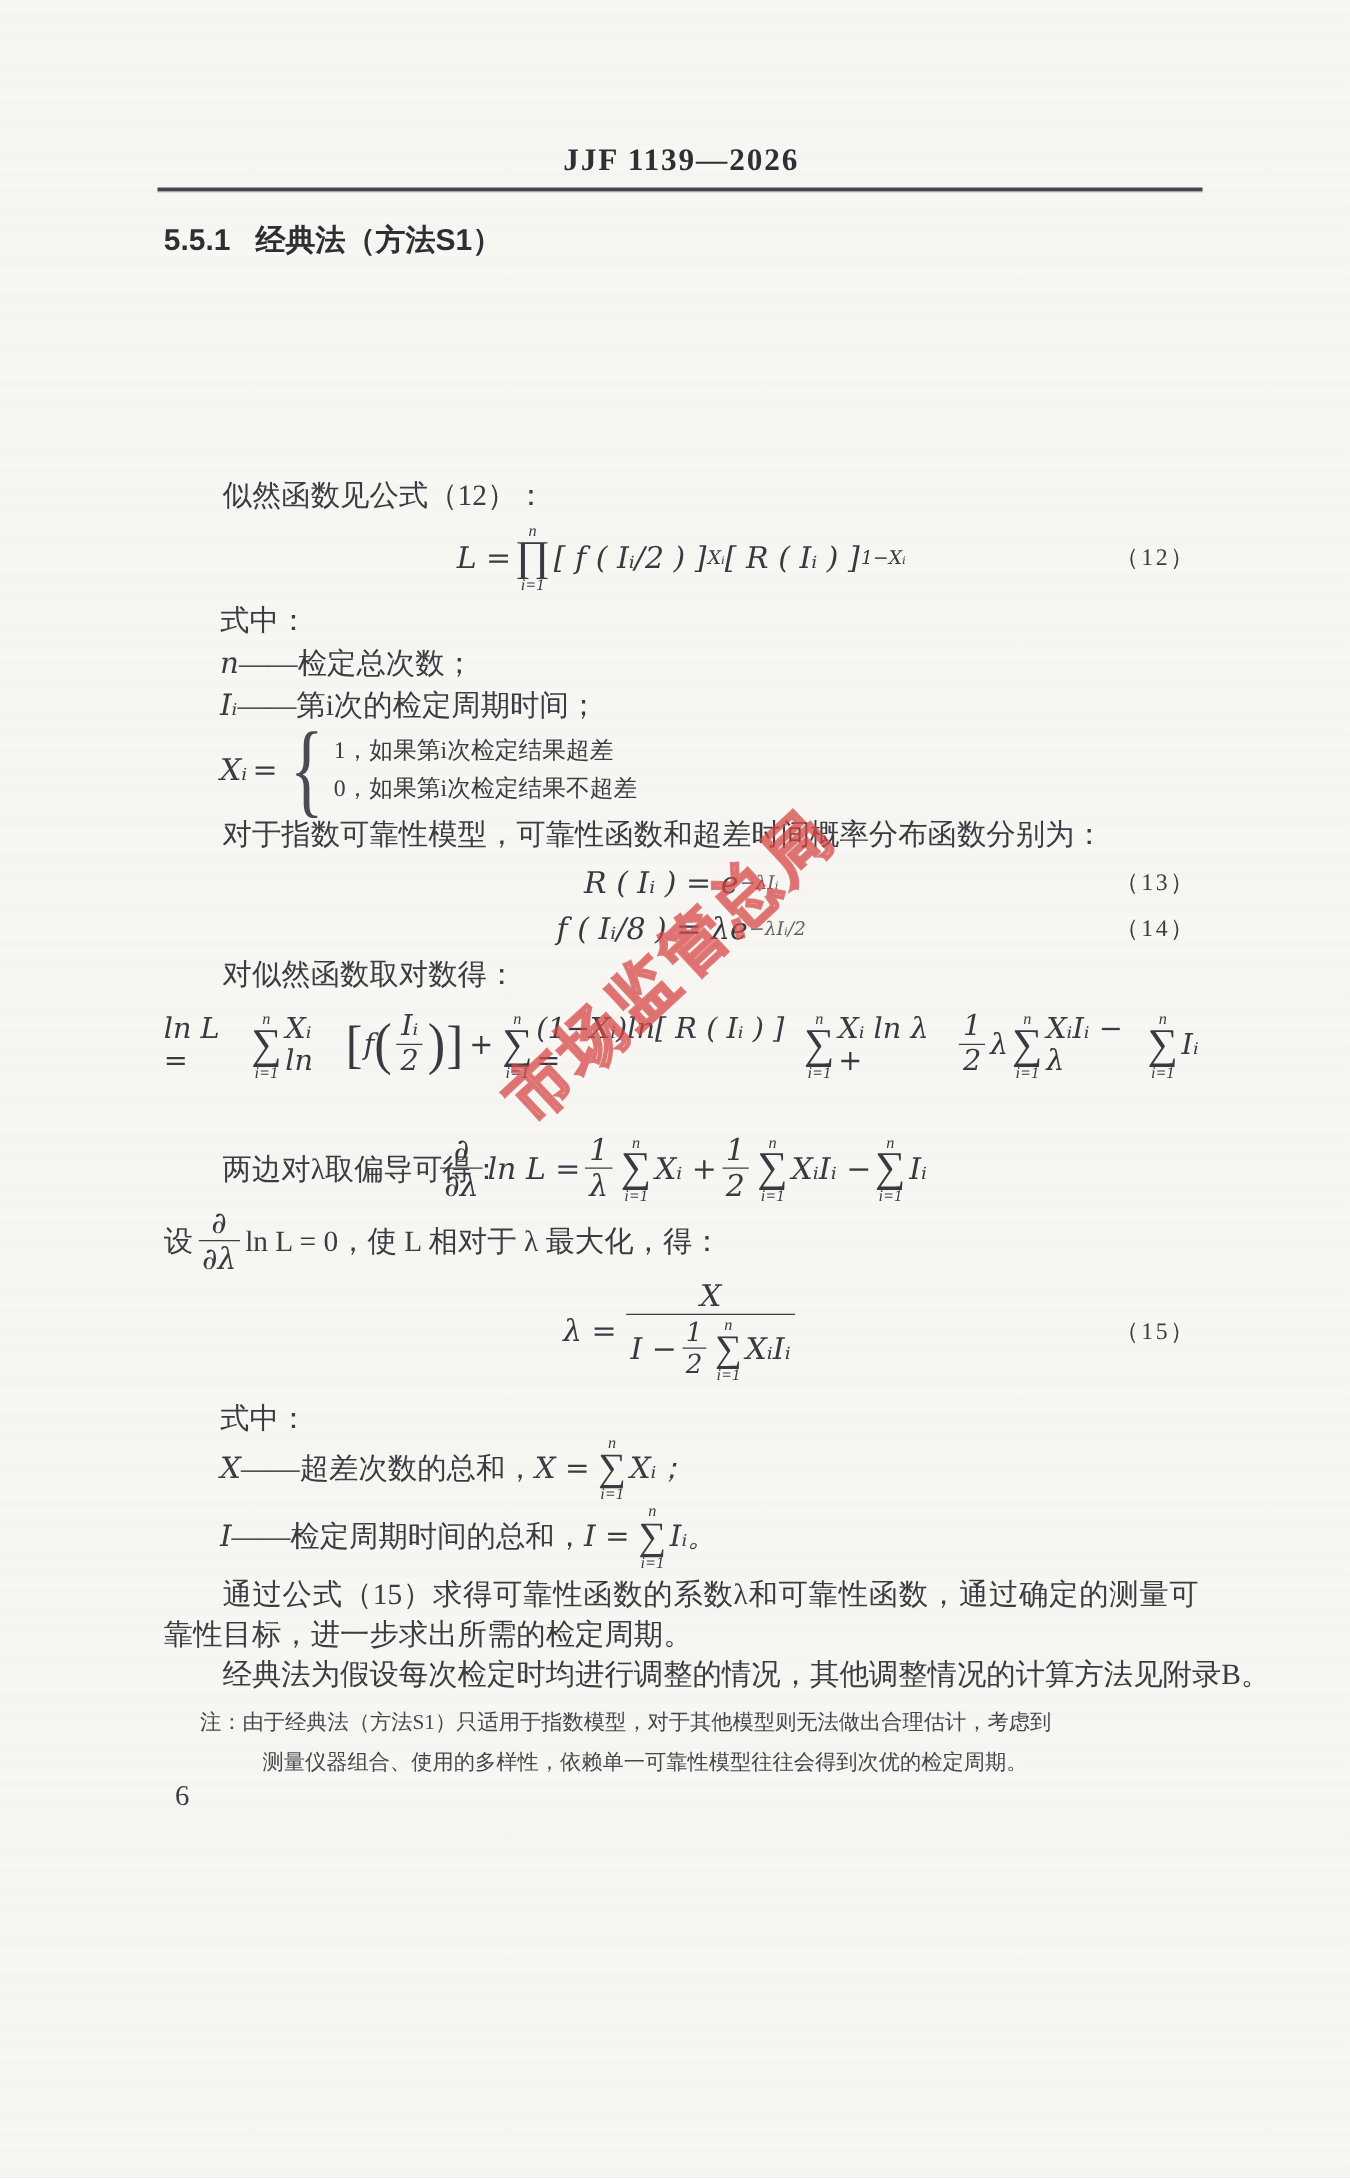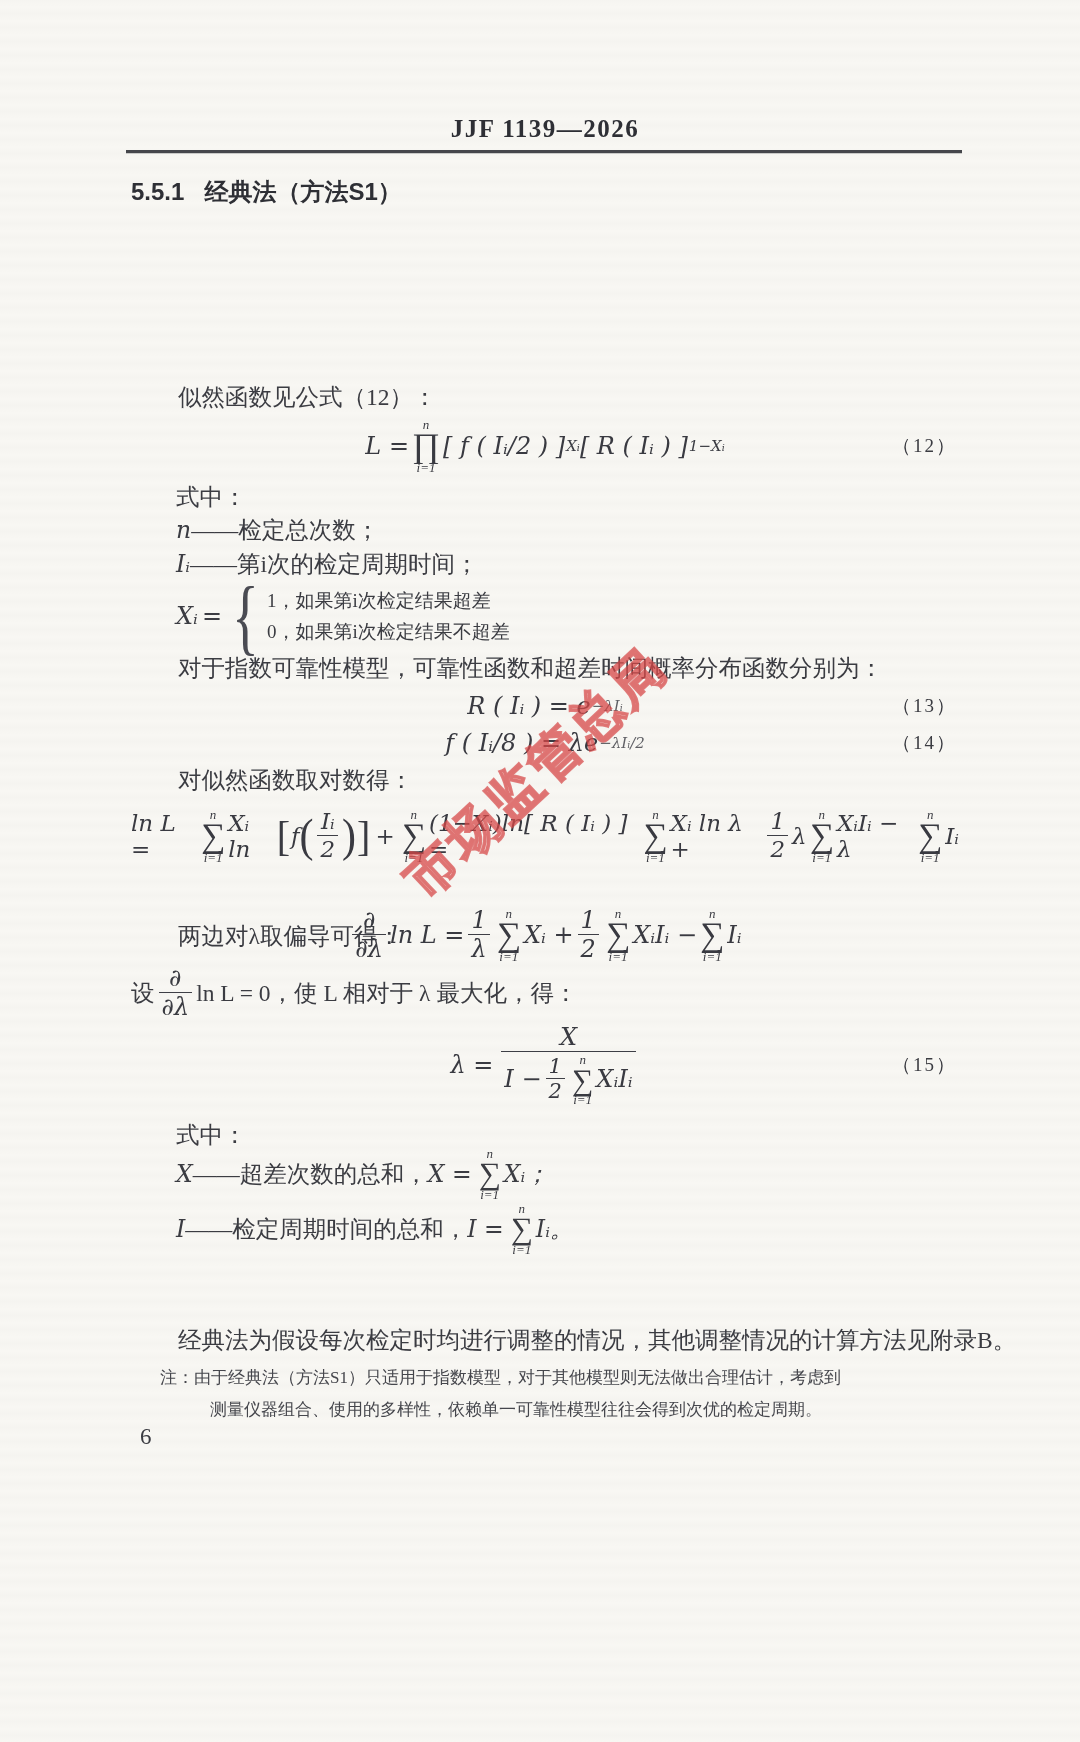--- a/index.html
+++ b/index.html
@@ -262,20 +262,21 @@
       <span>——检定周期时间的总和，</span>
       <span class="m" style="margin-right:4px">I =</span>
       <span class="bigop">
           <span class="t">n</span>
           <span class="o" style="font-size:31px">∑</span>
           <span class="b">i=1</span>
         </span>
       <span class="m">Iᵢ。</span>
     </div>
 
+    <div class="abs para ind2" style="top:1260px;line-height:32px">通过公式（15）求得可靠性函数的系数λ和可靠性函数，通过确定的测量可靠性目标，进一步求出所需的检定周期。</div>
 
     <div class="abs line ind2" style="top:1324px">经典法为假设每次检定时均进行调整的情况，其他调整情况的计算方法见附录B。</div>
 
     <div class="abs note" style="top:1362px;left:29px;right:6px">
       <span>注：</span><span>由于经典法（方法S1）只适用于指数模型，对于其他模型则无法做出合理估计，考虑到</span>
     </div>
     <div class="abs note" style="top:1394px;left:79px;right:6px">测量仪器组合、使用的多样性，依赖单一可靠性模型往往会得到次优的检定周期。</div>
 
     <div class="pagenum">6</div>
   </div>

